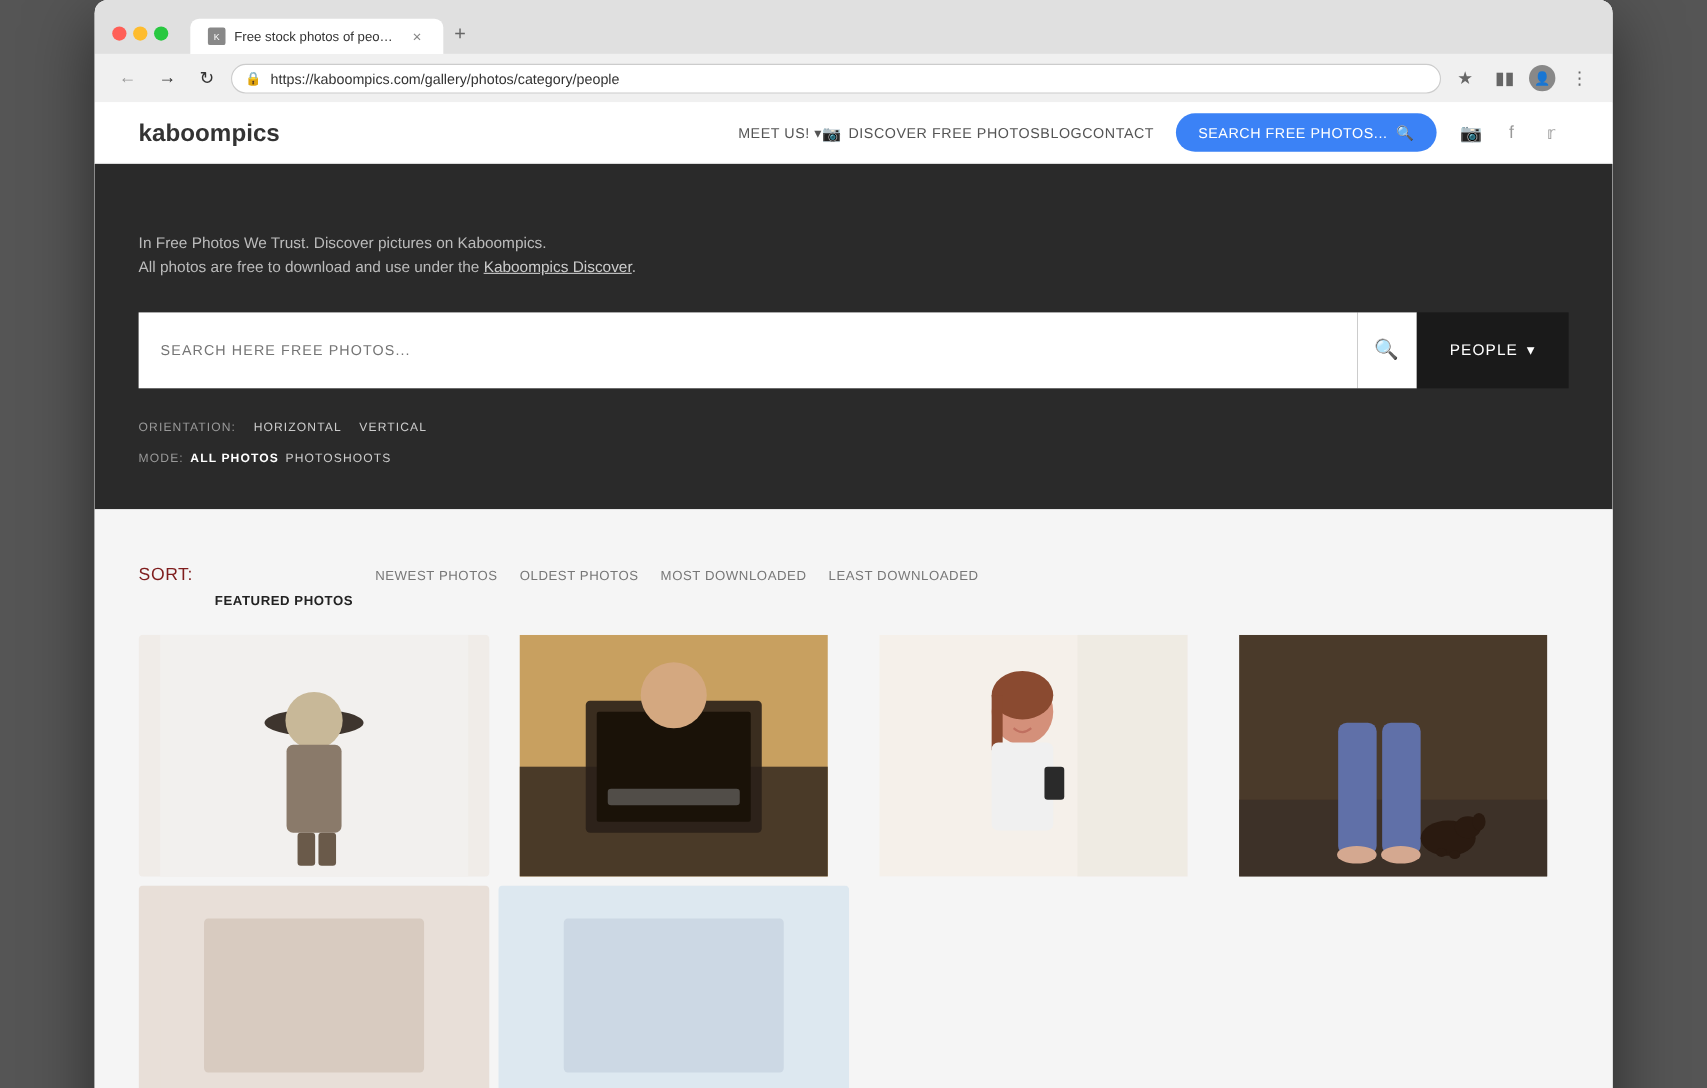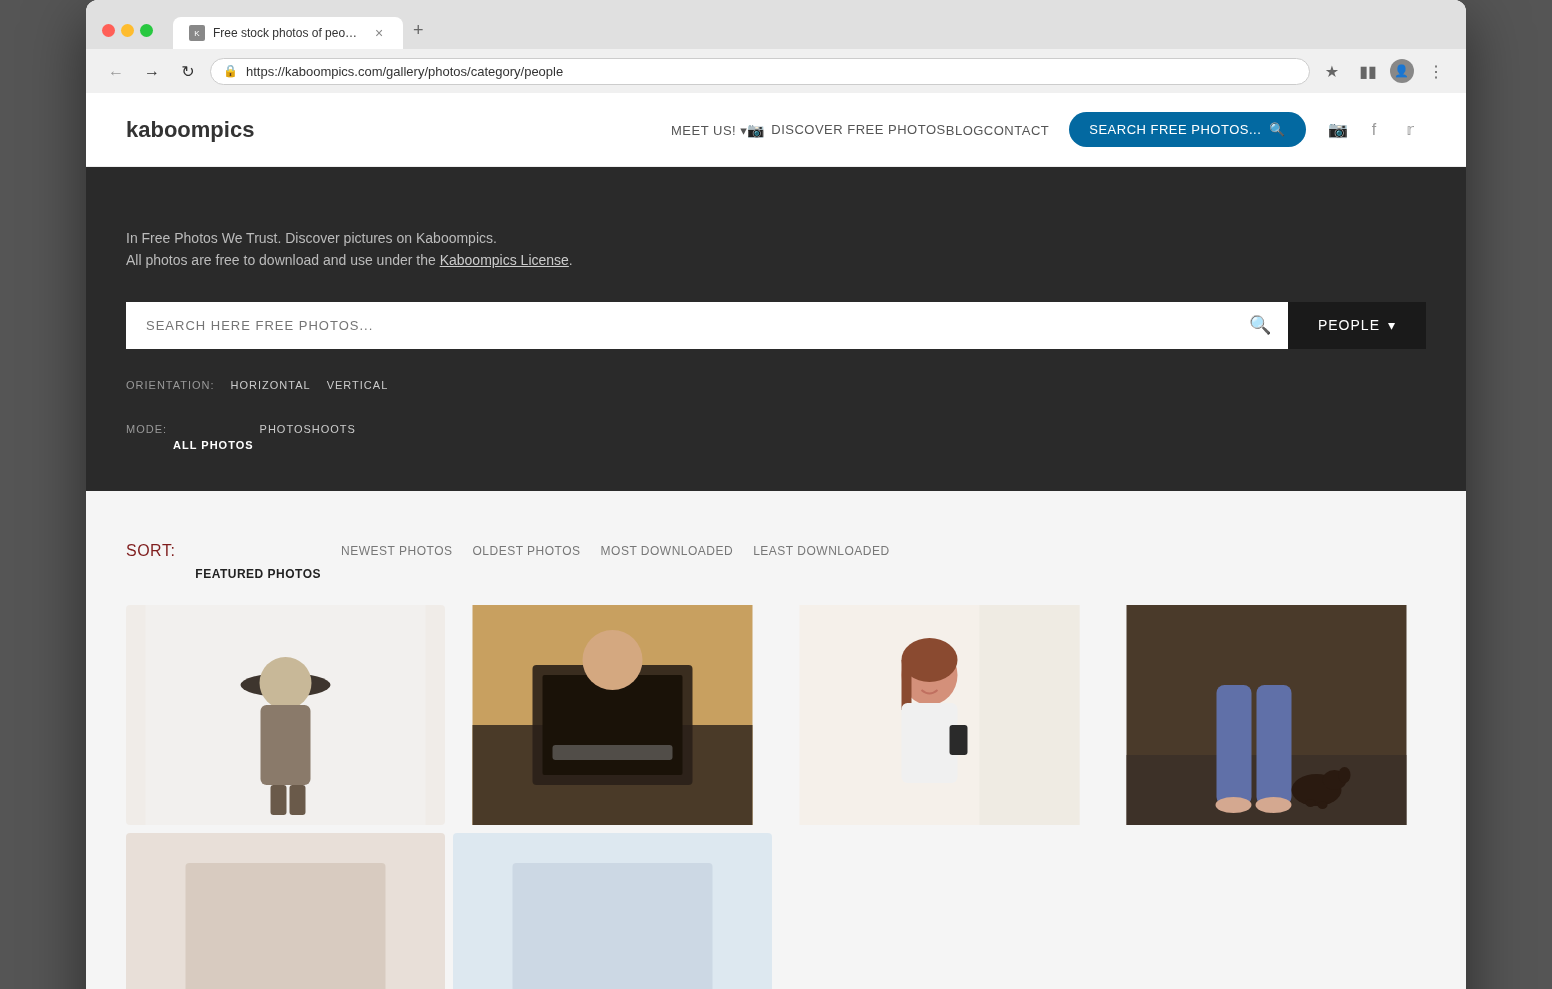--- a/index.html
+++ b/index.html
@@ -172,21 +172,21 @@
     .page-content {
       background: #fff;
     }
 
     
     .site-nav {
       background: #fff;
       padding: 0 40px;
       display: flex;
       align-items: center;
-      height: 74px;
+      height: 56px;
       border-bottom: 1px solid #eee;
     }
 
     .site-logo {
       font-size: 22px;
       color: #333;
       font-weight: 300;
       flex-shrink: 0;
       margin-right: auto;
     }
@@ -212,21 +212,21 @@
 
     .nav-discover {
       display: flex;
       align-items: center;
       gap: 6px;
     }
 
     .camera-icon { font-size: 14px; }
 
     .search-btn {
-      background: #0369a1;
+      background: #3b82f6;
       color: #fff;
       border: none;
       border-radius: 25px;
       padding: 10px 20px;
       font-size: 13px;
       cursor: pointer;
       display: flex;
       align-items: center;
       gap: 8px;
       letter-spacing: 0.5px;
@@ -283,21 +283,21 @@
     .search-bar-container {
       display: flex;
       gap: 0;
       margin-bottom: 30px;
     }
 
     .hero-search-bar {
       flex: 1;
       background: #fff;
       border: none;
-      padding: 16px 20px;
+      padding: 27px 20px;
       font-size: 13px;
       color: #999;
       letter-spacing: 1px;
       outline: none;
       text-transform: uppercase;
     }
 
     .search-icon-btn {
       background: #fff;
       border: none;
@@ -380,21 +380,20 @@
       font-size: 11px;
       color: #ccc;
       letter-spacing: 1px;
       text-transform: uppercase;
       cursor: pointer;
     }
 
     .mode-option.active {
       color: #fff;
       font-weight: 700;
-      margin-top: 32px;
     }
 
     
     .gallery-section {
       background: #f5f5f5;
       padding: 30px 40px;
     }
 
     .sort-bar {
       display: flex;
@@ -513,21 +512,21 @@
         <button class="social-btn">📷</button>
         <button class="social-btn">f</button>
         <button class="social-btn">𝕣</button>
       </div>
     </nav>
 
     <section class="hero-section">
       <div class="hero-desc">
         <span>In Free Photos We Trust. Discover pictures on Kaboompics.</span><br>
         <span>All photos are free to download and use under the</span>
-        <a>Kaboompics License</a>.
+        <a>Kaboompics Discover</a>.
       </div>
 
       <div class="search-bar-container">
         <input class="hero-search-bar" type="text" placeholder="SEARCH HERE FREE PHOTOS..." style="">
         <button class="search-icon-btn">🔍</button>
         <button class="category-btn">
           <span>PEOPLE</span>
           <span>▾</span>
         </button>
       </div>

